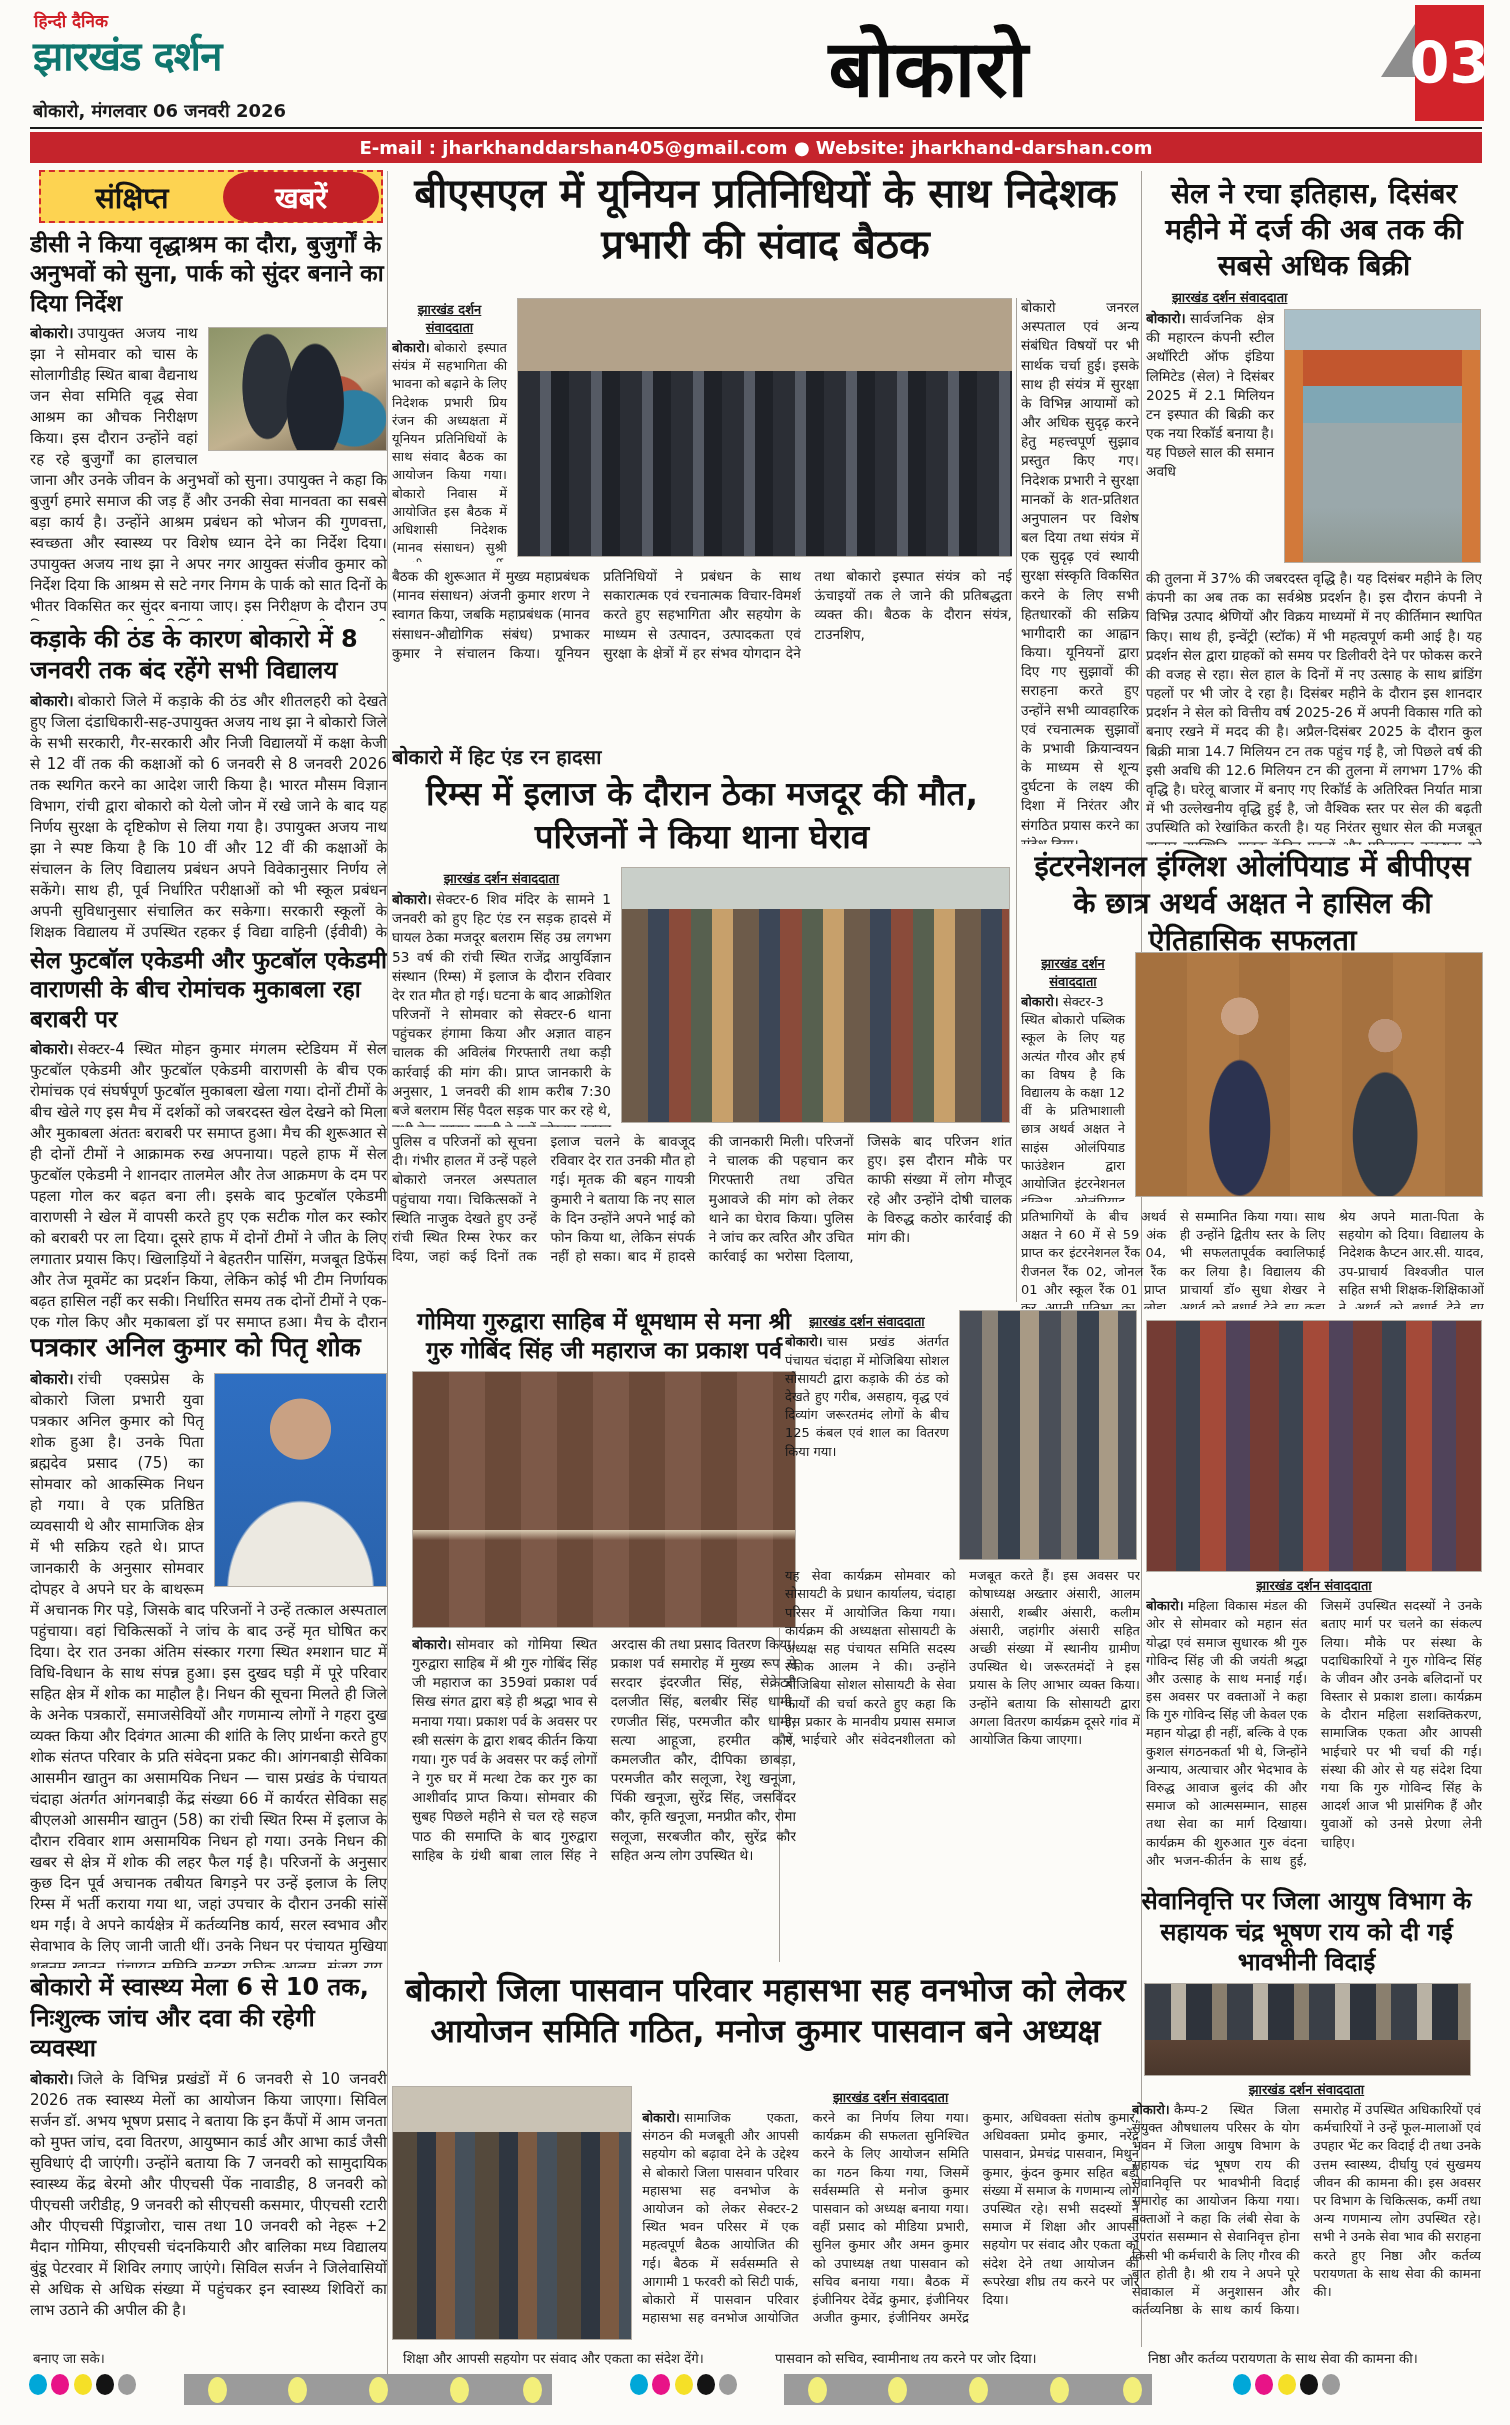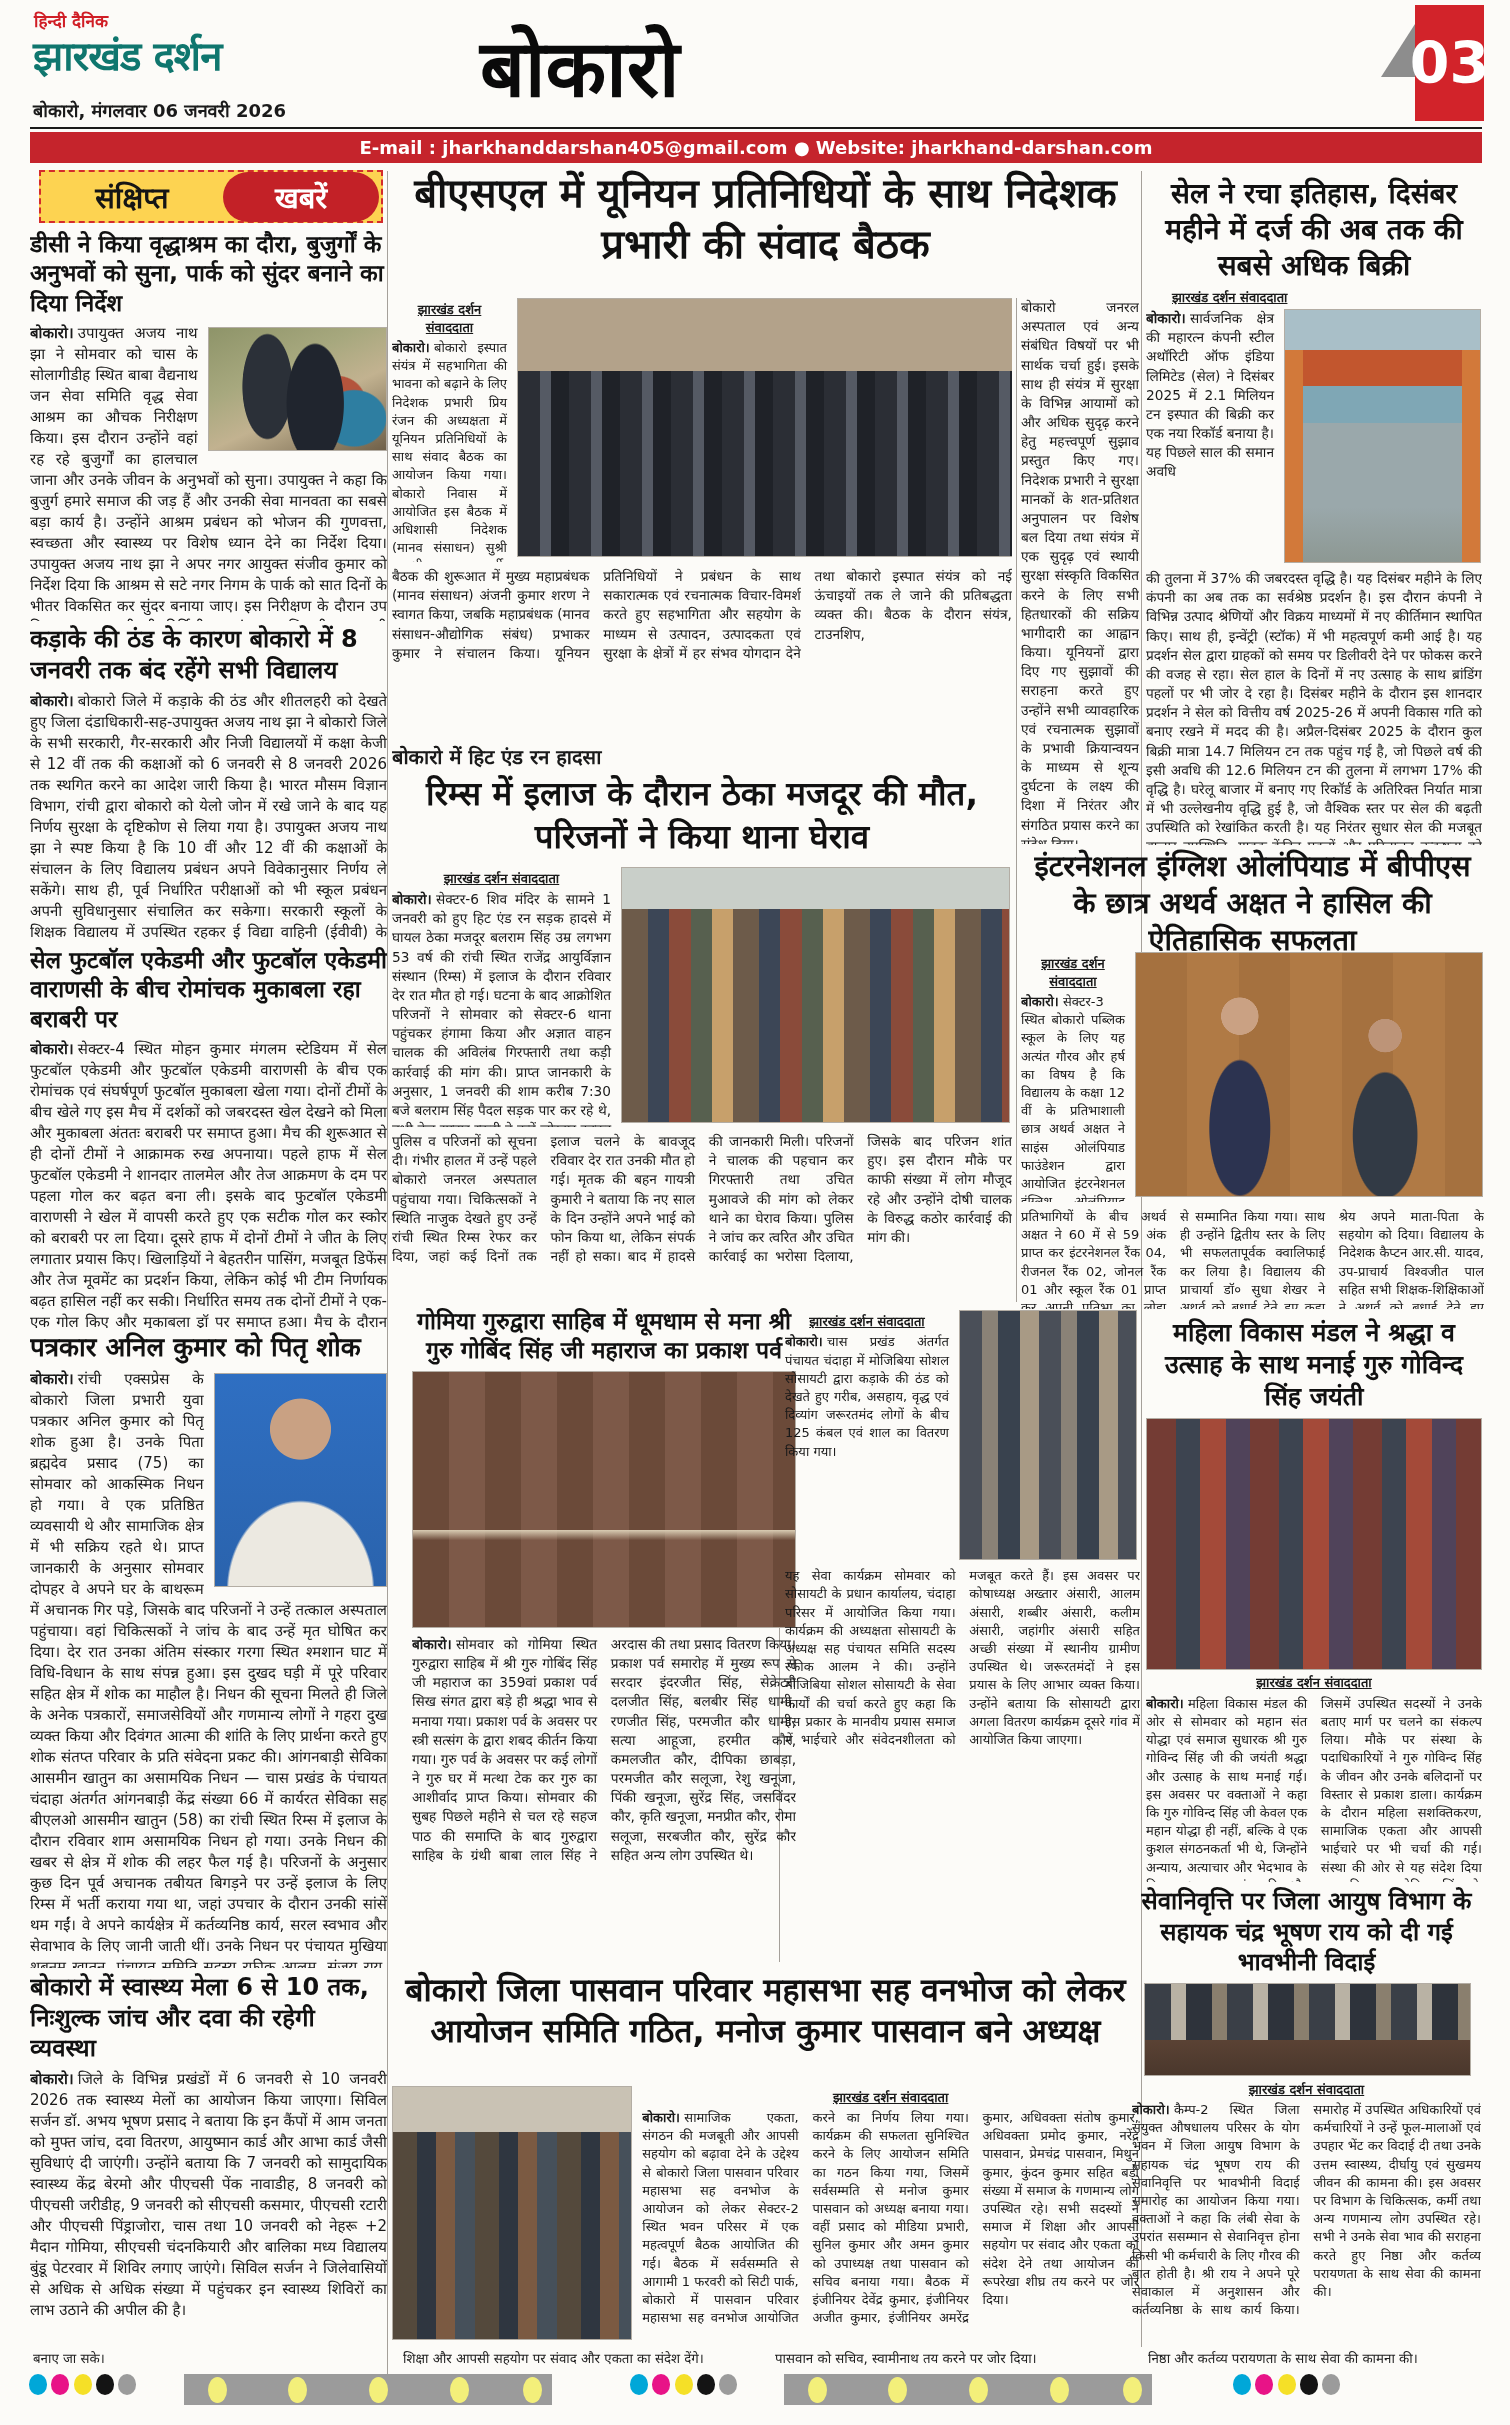--- a/index.html
+++ b/index.html
@@ -1,21 +1,21 @@
 <!DOCTYPE html>
 <html style="font-size:13.7px"><head>
 <meta charset="utf-8">
 <style>
   html,body{margin:0;padding:0;background:#8a8a8a;}
   .page{position:relative;width:1511px;height:2426px;background:#fcfbf8;overflow:hidden;
         font-family:"DejaVu Sans","Liberation Sans",sans-serif;color:#1a1a1a;}
   
   .tagline{position:absolute;left:34px;top:8.6px;font-size:17px;font-weight:bold;color:#d01e26;}
   .paper-name{position:absolute;left:33px;top:27px;font-size:40px;font-weight:800;color:#0f766e;letter-spacing:-0.9px;}
-  .city-title{position:absolute;left:480px;top:12px;width:548px;text-align:left;font-size:79px;font-weight:800;color:#0a0a0a;}
+  .city-title{position:absolute;left:480px;top:12px;width:548px;text-align:right;font-size:79px;font-weight:800;color:#0a0a0a;}
   .date-row{position:absolute;left:33px;top:98px;font-size:18px;font-weight:bold;}
   .pageno{position:absolute;left:1415px;top:5.1px;width:69px;height:116px;background:#d2232a;
           display:flex;align-items:center;justify-content:center;font-size:57px;font-weight:800;color:#fff;}
   .pageno-tri{position:absolute;left:1381px;top:24px;width:0;height:0;
           border-bottom:53px solid #8d8d8d;border-left:34px solid transparent;}
   .hrule{position:absolute;left:30px;top:127px;width:1452px;height:1.7px;background:#1a1a1a;}
   .contact-bar{position:absolute;left:30px;top:132px;width:1452px;height:31px;background:#c5242c;
           color:#fff;font-weight:bold;font-size:18px;text-align:center;line-height:31px;}
   
   .art{position:absolute;overflow:hidden;}
@@ -250,21 +250,20 @@
         <div class="body xs"><b class="dl">बोकारो।</b><span>सेक्टर-3 स्थित बोकारो पब्लिक स्कूल के लिए यह अत्यंत गौरव और हर्ष का विषय है कि विद्यालय के कक्षा 12 वीं के प्रतिभाशाली छात्र अथर्व अक्षत ने साइंस ओलंपियाड फाउंडेशन द्वारा आयोजित इंटरनेशनल इंग्लिश ओलंपियाड 2025-26 में उत्कृष्ट प्रदर्शन कर विद्यालय, शहर और जिले का नाम अंतरराष्ट्रीय स्तर पर रोशन किया है। इस प्रतिष्ठित प्रतियोगिता में विश्व के</span></div>
       </div>
       <div class="ph ph-students" style="width:346px;height:243px;"></div>
     </div>
   </div>
   <div class="art" style="left:1021px;top:1208px;width:463px;height:101px;">
     <div class="body xs cols3">प्रतिभागियों के बीच अथर्व अक्षत ने 60 में से 59 अंक प्राप्त कर इंटरनेशनल रैंक 04, रीजनल रैंक 02, जोनल रैंक 01 और स्कूल रैंक 01 प्राप्त कर अपनी प्रतिभा का लोहा मनवाया। इस उल्लेखनीय उपलब्धि के लिए अथर्व अक्षत को जोनल अवार्ड के अंतर्गत गोल्ड मेडल ऑफ डिस्टिंक्शन से सम्मानित किया गया। साथ ही उन्होंने द्वितीय स्तर के लिए भी सफलतापूर्वक क्वालिफाई कर लिया है। विद्यालय की प्राचार्या डॉ० सुधा शेखर ने अथर्व को बधाई देते हुए कहा कि यह सफलता उनकी कड़ी मेहनत, अनुशासन और शिक्षकों के मार्गदर्शन का परिणाम है। अथर्व ने अपनी सफलता का श्रेय अपने माता-पिता के सहयोग को दिया। विद्यालय के निदेशक कैप्टन आर.सी. यादव, उप-प्राचार्य विश्वजीत पाल सहित सभी शिक्षक-शिक्षिकाओं ने अथर्व को बधाई देते हुए उसके उज्ज्वल भविष्य की कामना की।</div>
   </div>
 
   <div class="art" style="left:1146px;top:1317px;width:336px;height:565px;">
-    <h2 class="hl hl-c" style="font-size:25px;">महिला विकास मंडल ने श्रद्धा व उत्साह के साथ मनाई गुरु गोविन्द सिंह जयंती</h2>
     <div class="ph ph-mahila" style="width:334px;height:250px;margin:3.4px 0 3.4px 0;"></div>
     <div class="byline">झारखंड दर्शन संवाददाता</div>
     <div class="body xs cols2">
       <b class="dl">बोकारो।</b><span>महिला विकास मंडल की ओर से सोमवार को महान संत योद्धा एवं समाज सुधारक श्री गुरु गोविन्द सिंह जी की जयंती श्रद्धा और उत्साह के साथ मनाई गई। इस अवसर पर वक्ताओं ने कहा कि गुरु गोविन्द सिंह जी केवल एक महान योद्धा ही नहीं, बल्कि वे एक कुशल संगठनकर्ता भी थे, जिन्होंने अन्याय, अत्याचार और भेदभाव के विरुद्ध आवाज बुलंद की और समाज को आत्मसम्मान, साहस तथा सेवा का मार्ग दिखाया। कार्यक्रम की शुरुआत गुरु वंदना और भजन-कीर्तन के साथ हुई, जिसमें उपस्थित सदस्यों ने उनके बताए मार्ग पर चलने का संकल्प लिया। मौके पर संस्था के पदाधिकारियों ने गुरु गोविन्द सिंह के जीवन और उनके बलिदानों पर विस्तार से प्रकाश डाला। कार्यक्रम के दौरान महिला सशक्तिकरण, सामाजिक एकता और आपसी भाईचारे पर भी चर्चा की गई। संस्था की ओर से यह संदेश दिया गया कि गुरु गोविन्द सिंह के आदर्श आज भी प्रासंगिक हैं और युवाओं को उनसे प्रेरणा लेनी चाहिए।</span>
     </div>
   </div>
 
   <div class="art" style="left:1132px;top:1886px;width:349px;height:461px;">
     <h2 class="hl hl-c" style="font-size:24px;">सेवानिवृत्ति पर जिला आयुष विभाग के सहायक चंद्र भूषण राय को दी गई भावभीनी विदाई</h2>
     <div class="ph ph-vidai" style="width:325px;height:91px;margin:3.4px 0 3.4px 12px;"></div>

